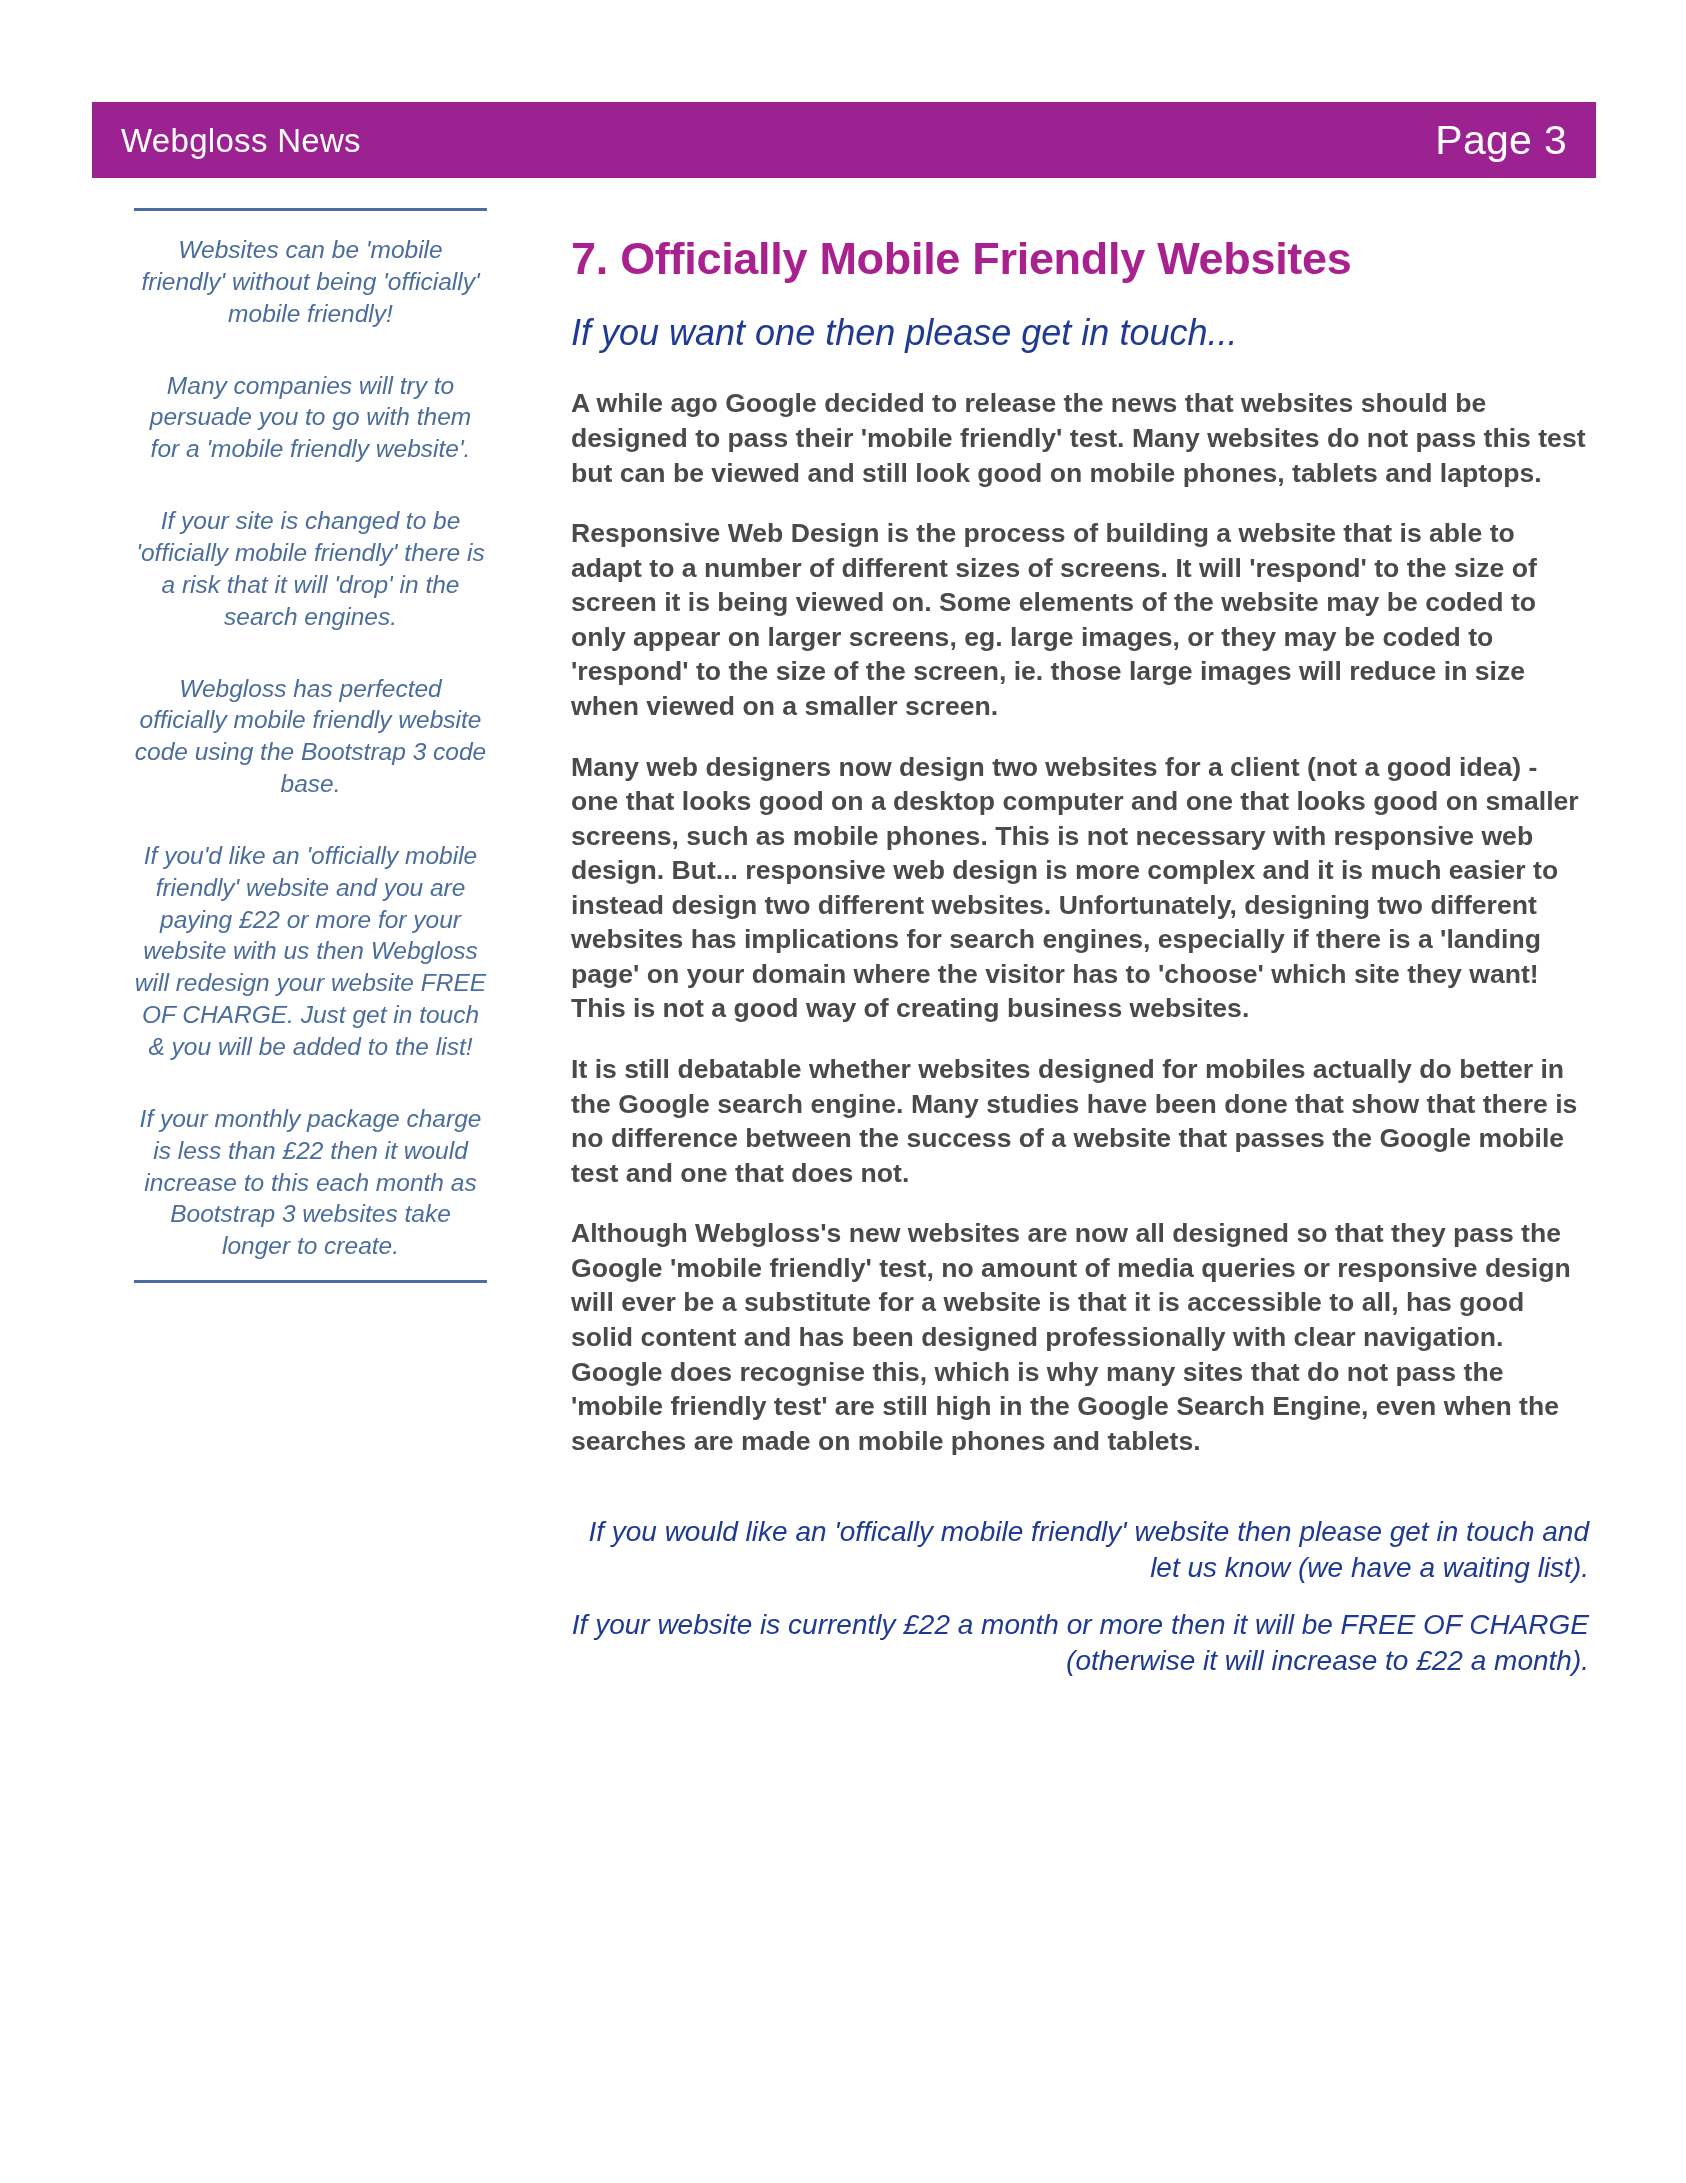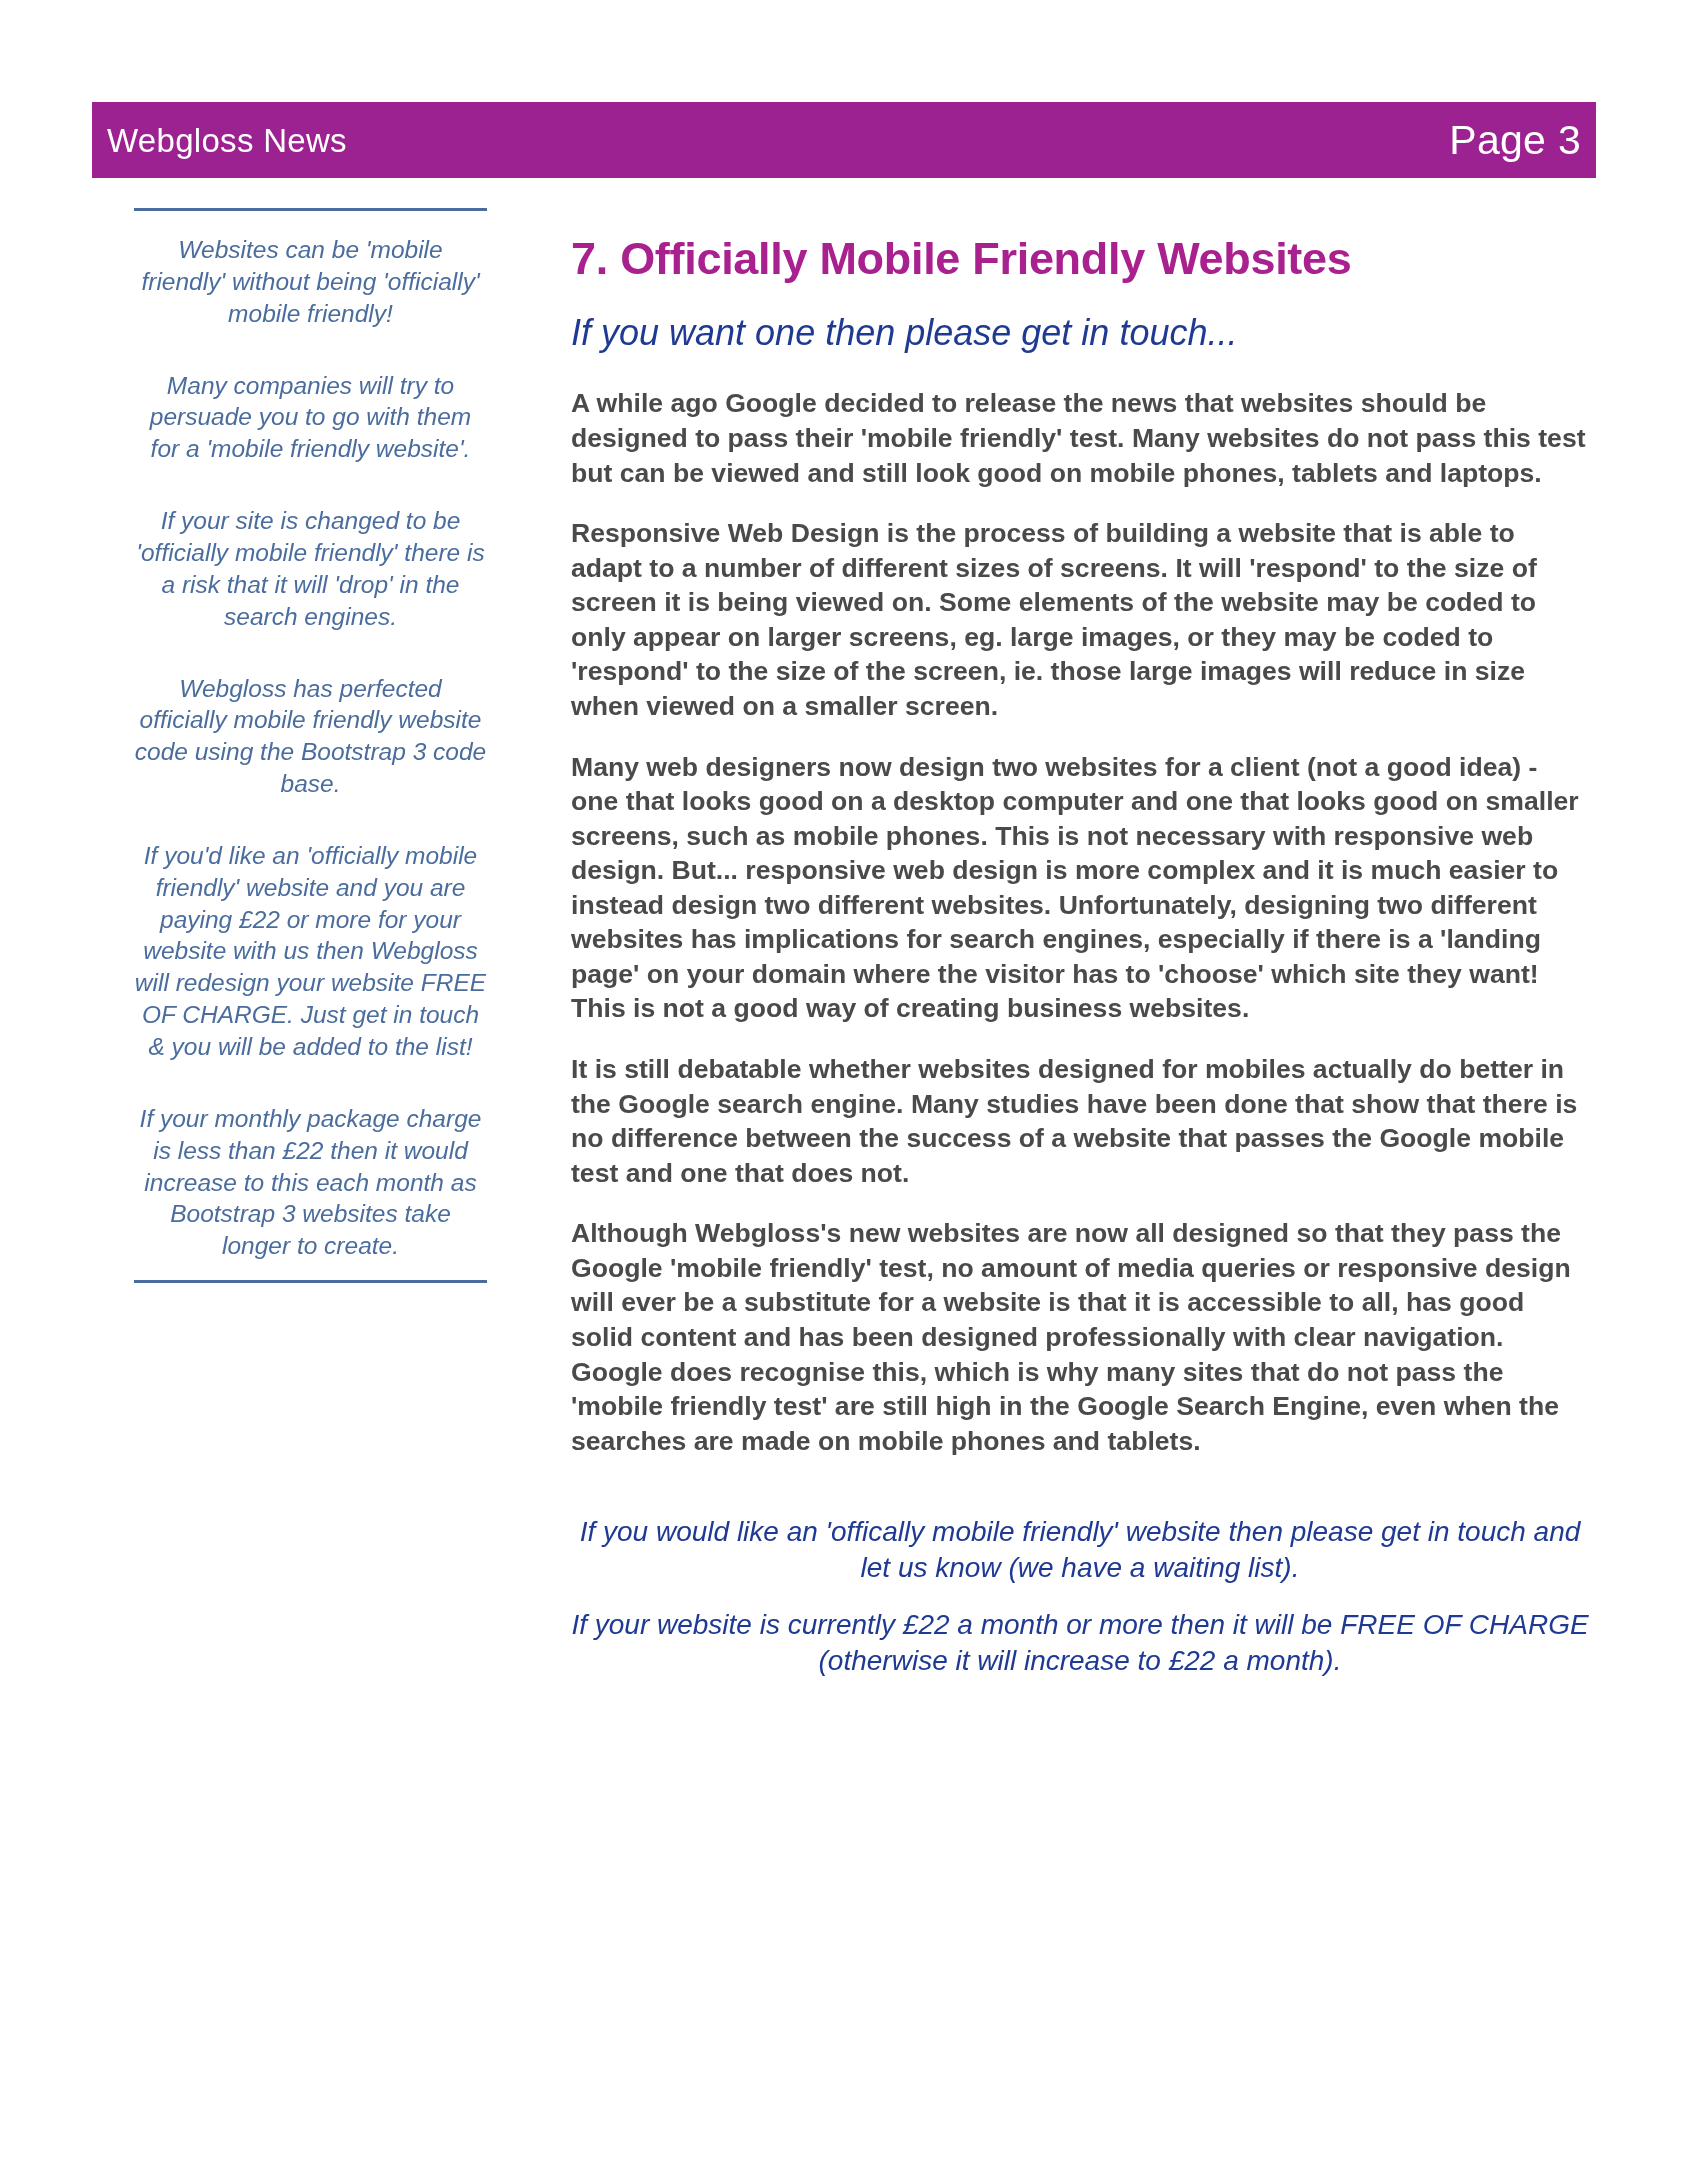--- a/index.html
+++ b/index.html
@@ -23,21 +23,21 @@
   .masthead {
     position: absolute;
     left: 92px;
     top: 102px;
     width: 1504px;
     height: 76px;
     background: #9C2191;
     display: flex;
     align-items: center;
     justify-content: space-between;
-    padding: 0 15px;
+    padding: 0 29px;
     box-sizing: border-box;
   }
   .masthead-title {
     color: #ffffff;
     font-size: 33px;
     font-weight: 400;
     letter-spacing: 0.3px;
     line-height: 1;
   }
   .masthead-page {
@@ -117,21 +117,21 @@
   }
   .cta {
     margin-top: 56px;
   }
   .cta-line {
     color: #1F3A93;
     font-size: 28px;
     font-style: italic;
     font-weight: 400;
     line-height: 1.28;
-    text-align: center;
+    text-align: right;
     margin: 0 0 21px 0;
   }
   .cta-line:last-child { margin-bottom: 0; }
 </style>
 </head>
 <body>
 
 <div class="page">
 
   <div class="masthead">

